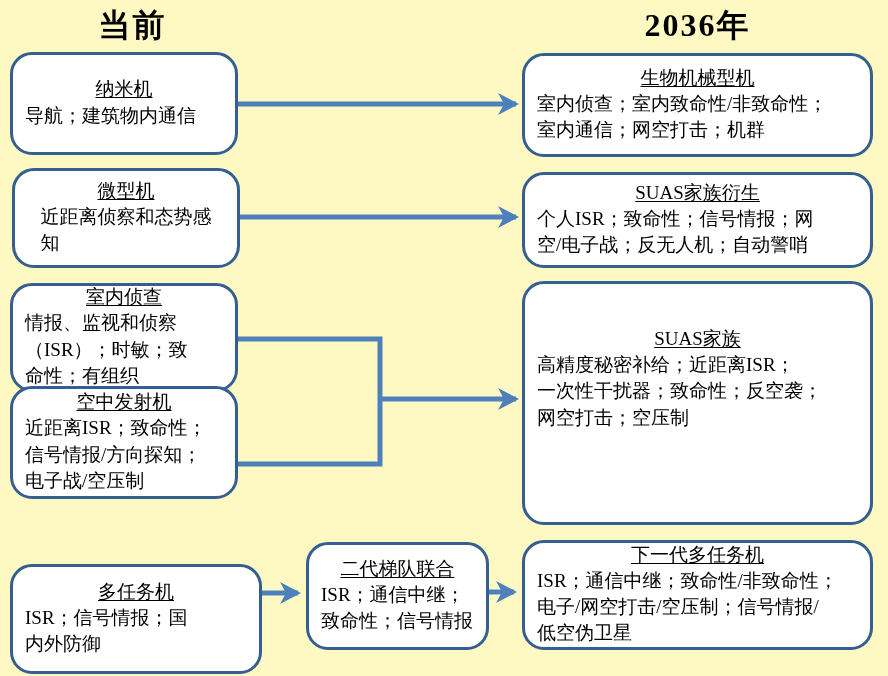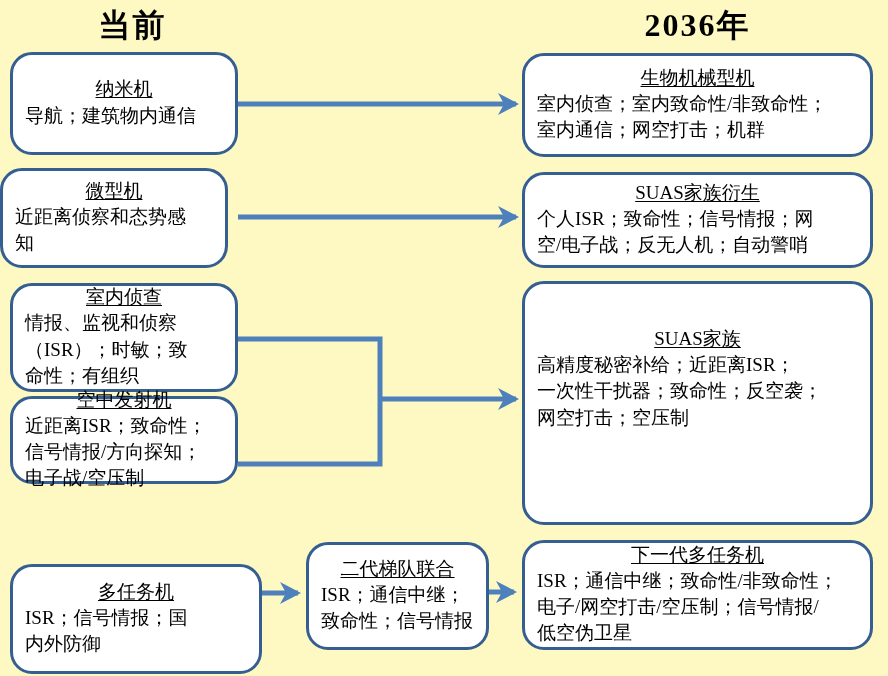--- a/index.html
+++ b/index.html
@@ -66,34 +66,34 @@
   </svg>
 
   <div class="col-header" style="left:0;top:4px;width:265px;">当前</div>
   <div class="col-header" style="left:522px;top:4px;width:351px;">2036年</div>
 
   <div class="box" style="left:10px;top:52px;width:228px;height:103px;">
     <div class="box-title">纳米机</div>
     <div class="box-body">导航；建筑物内通信</div>
   </div>
 
-  <div class="box" style="left:0;top:168px;width:228px;height:100px;">
+  <div class="box" style="left:12px;top:168px;width:228px;height:100px;align-items:center;">
     <div class="box-title">微型机</div>
     <div class="box-body">近距离侦察和态势感
 知</div>
   </div>
 
   <div class="box" style="left:10px;top:283px;width:228px;height:109px;">
     <div class="box-title">室内侦查</div>
     <div class="box-body">情报、监视和侦察
 （ISR）；时敏；致
 命性；有组织</div>
   </div>
 
-  <div class="box" style="left:10px;top:396px;width:228px;height:88px;">
+  <div class="box" style="left:10px;top:386px;width:228px;height:113px;">
     <div class="box-title">空中发射机</div>
     <div class="box-body">近距离ISR；致命性；
 信号情报/方向探知；
 电子战/空压制</div>
   </div>
 
   <div class="box" style="left:10px;top:542px;width:252px;height:110px;margin-top:22px;">
     <div class="box-title">多任务机</div>
     <div class="box-body">ISR；信号情报；国
 内外防御</div>

